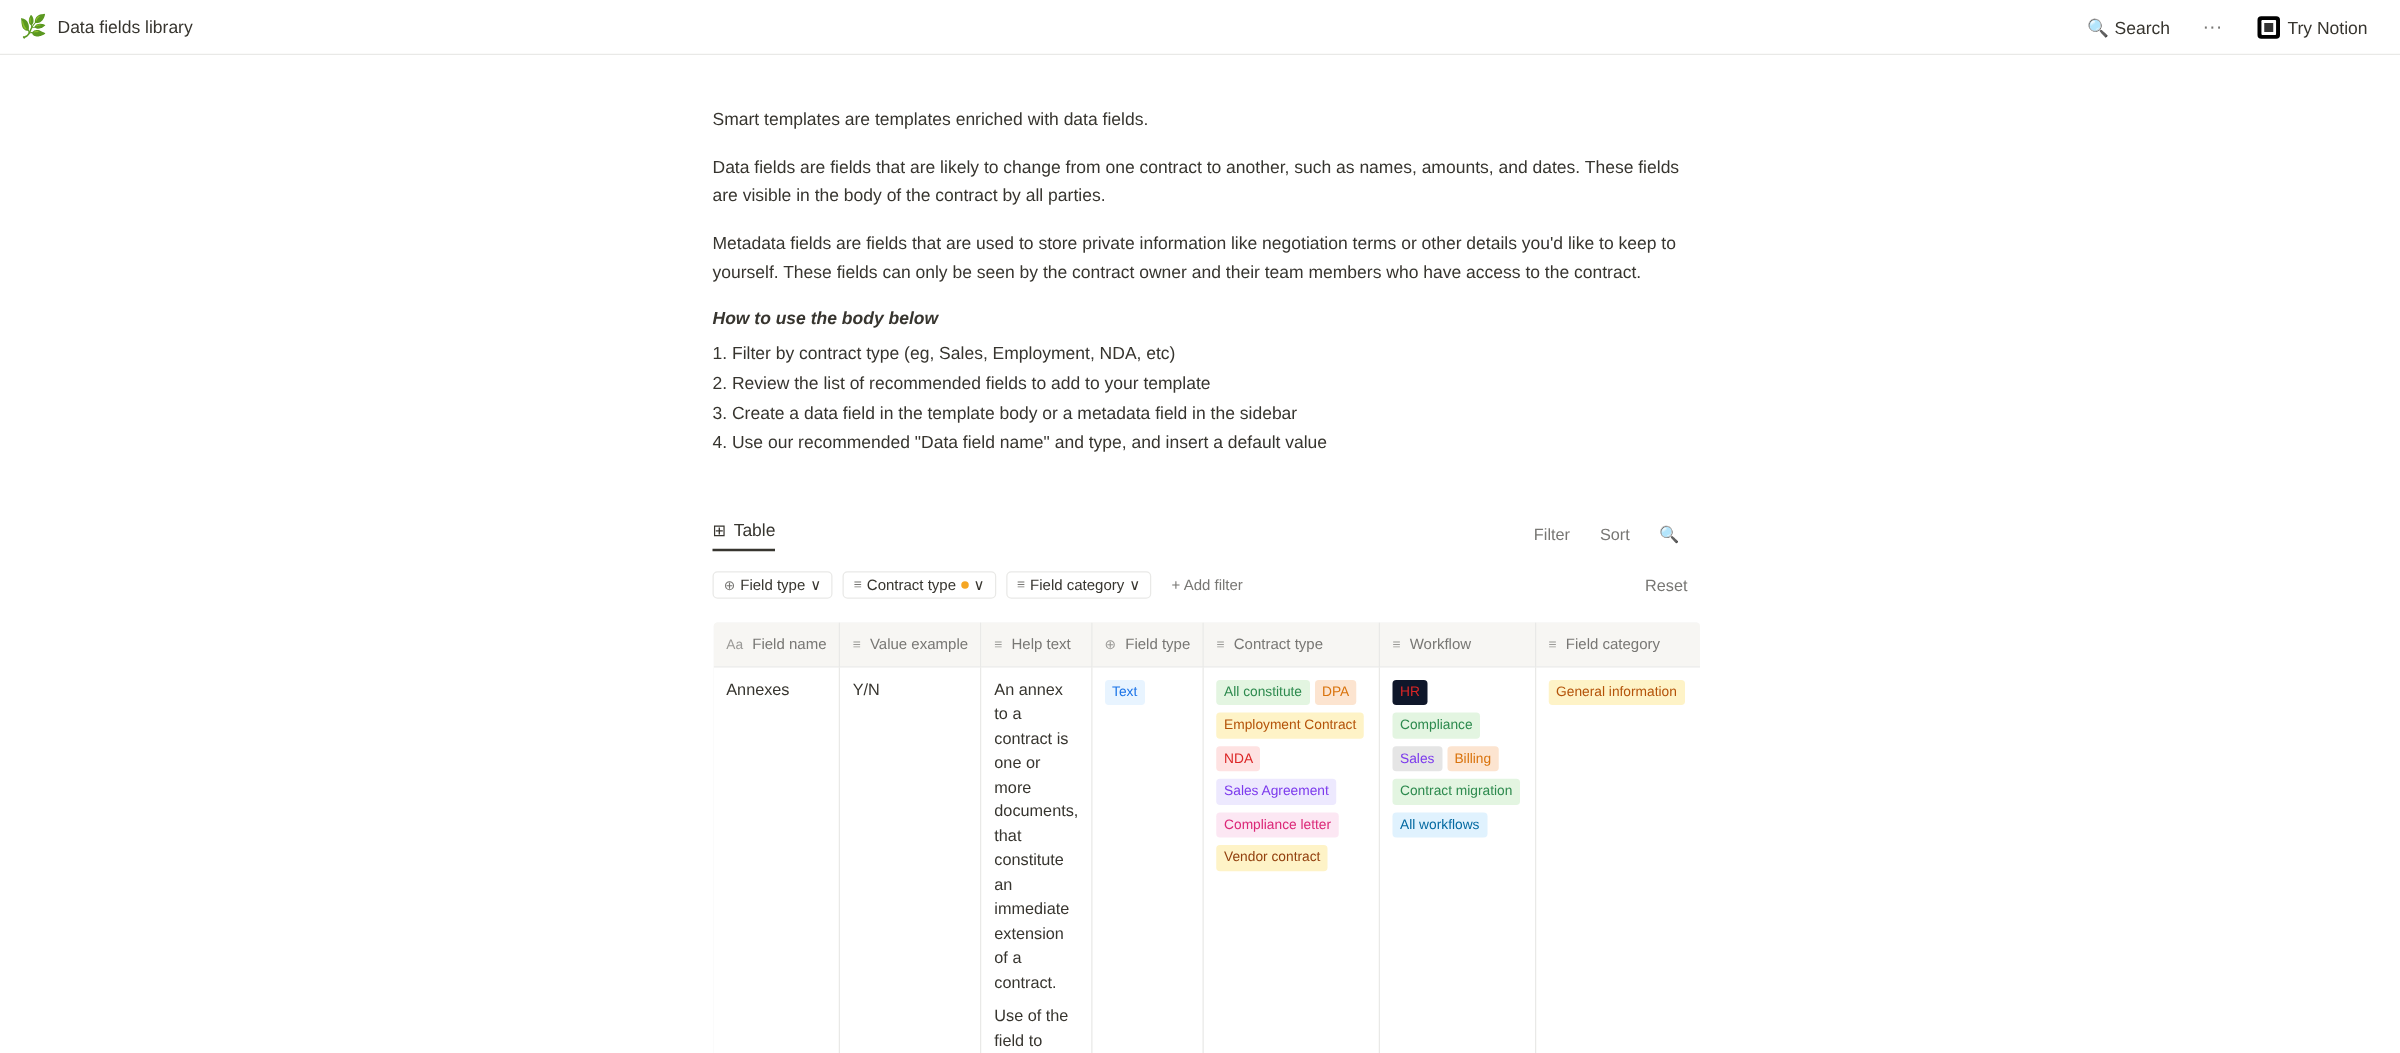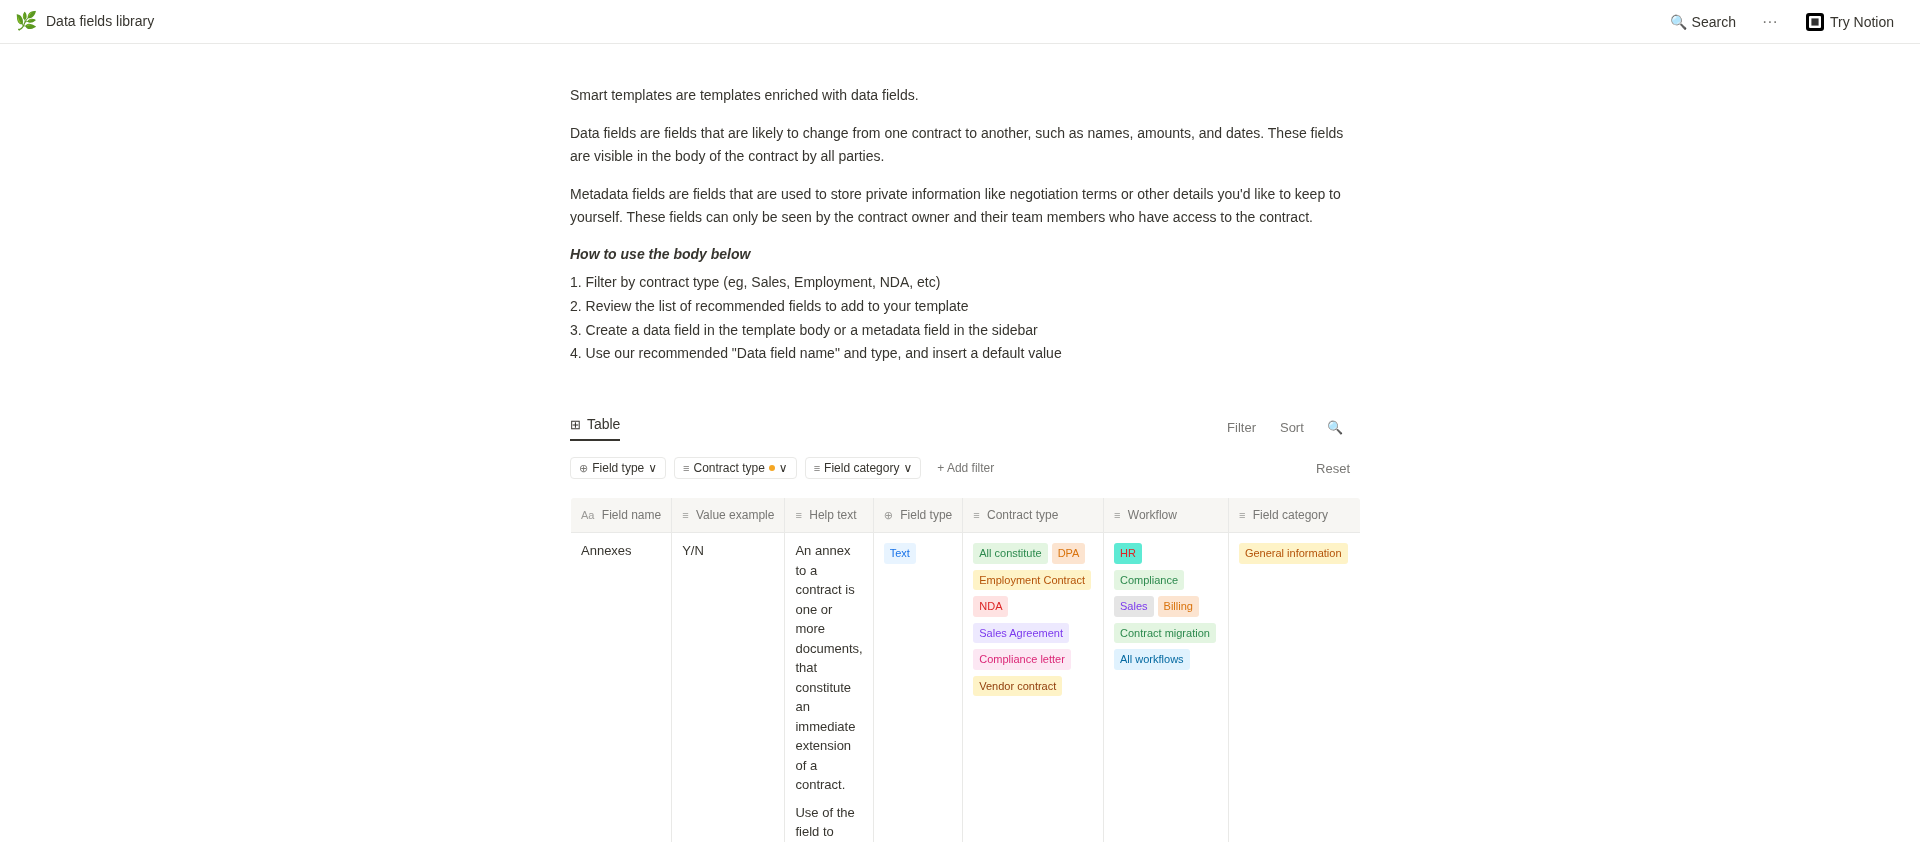--- a/index.html
+++ b/index.html
@@ -289,21 +289,21 @@
     }
     .tag-termination {
       background: #fce7f3;
       color: #db2777;
     }
     .tag-vendor {
       background: #fef3c7;
       color: #92400e;
     }
     .tag-hr {
-      background: #5eead4;
+      background: #0f172a;
       color: #dc2626;
     }
     .tag-compliance {
       background: #e3f5e1;
       color: #2d8a4e;
     }
     .tag-sales {
       background: #e5e5e5;
       color: #7c3aed;
     }

